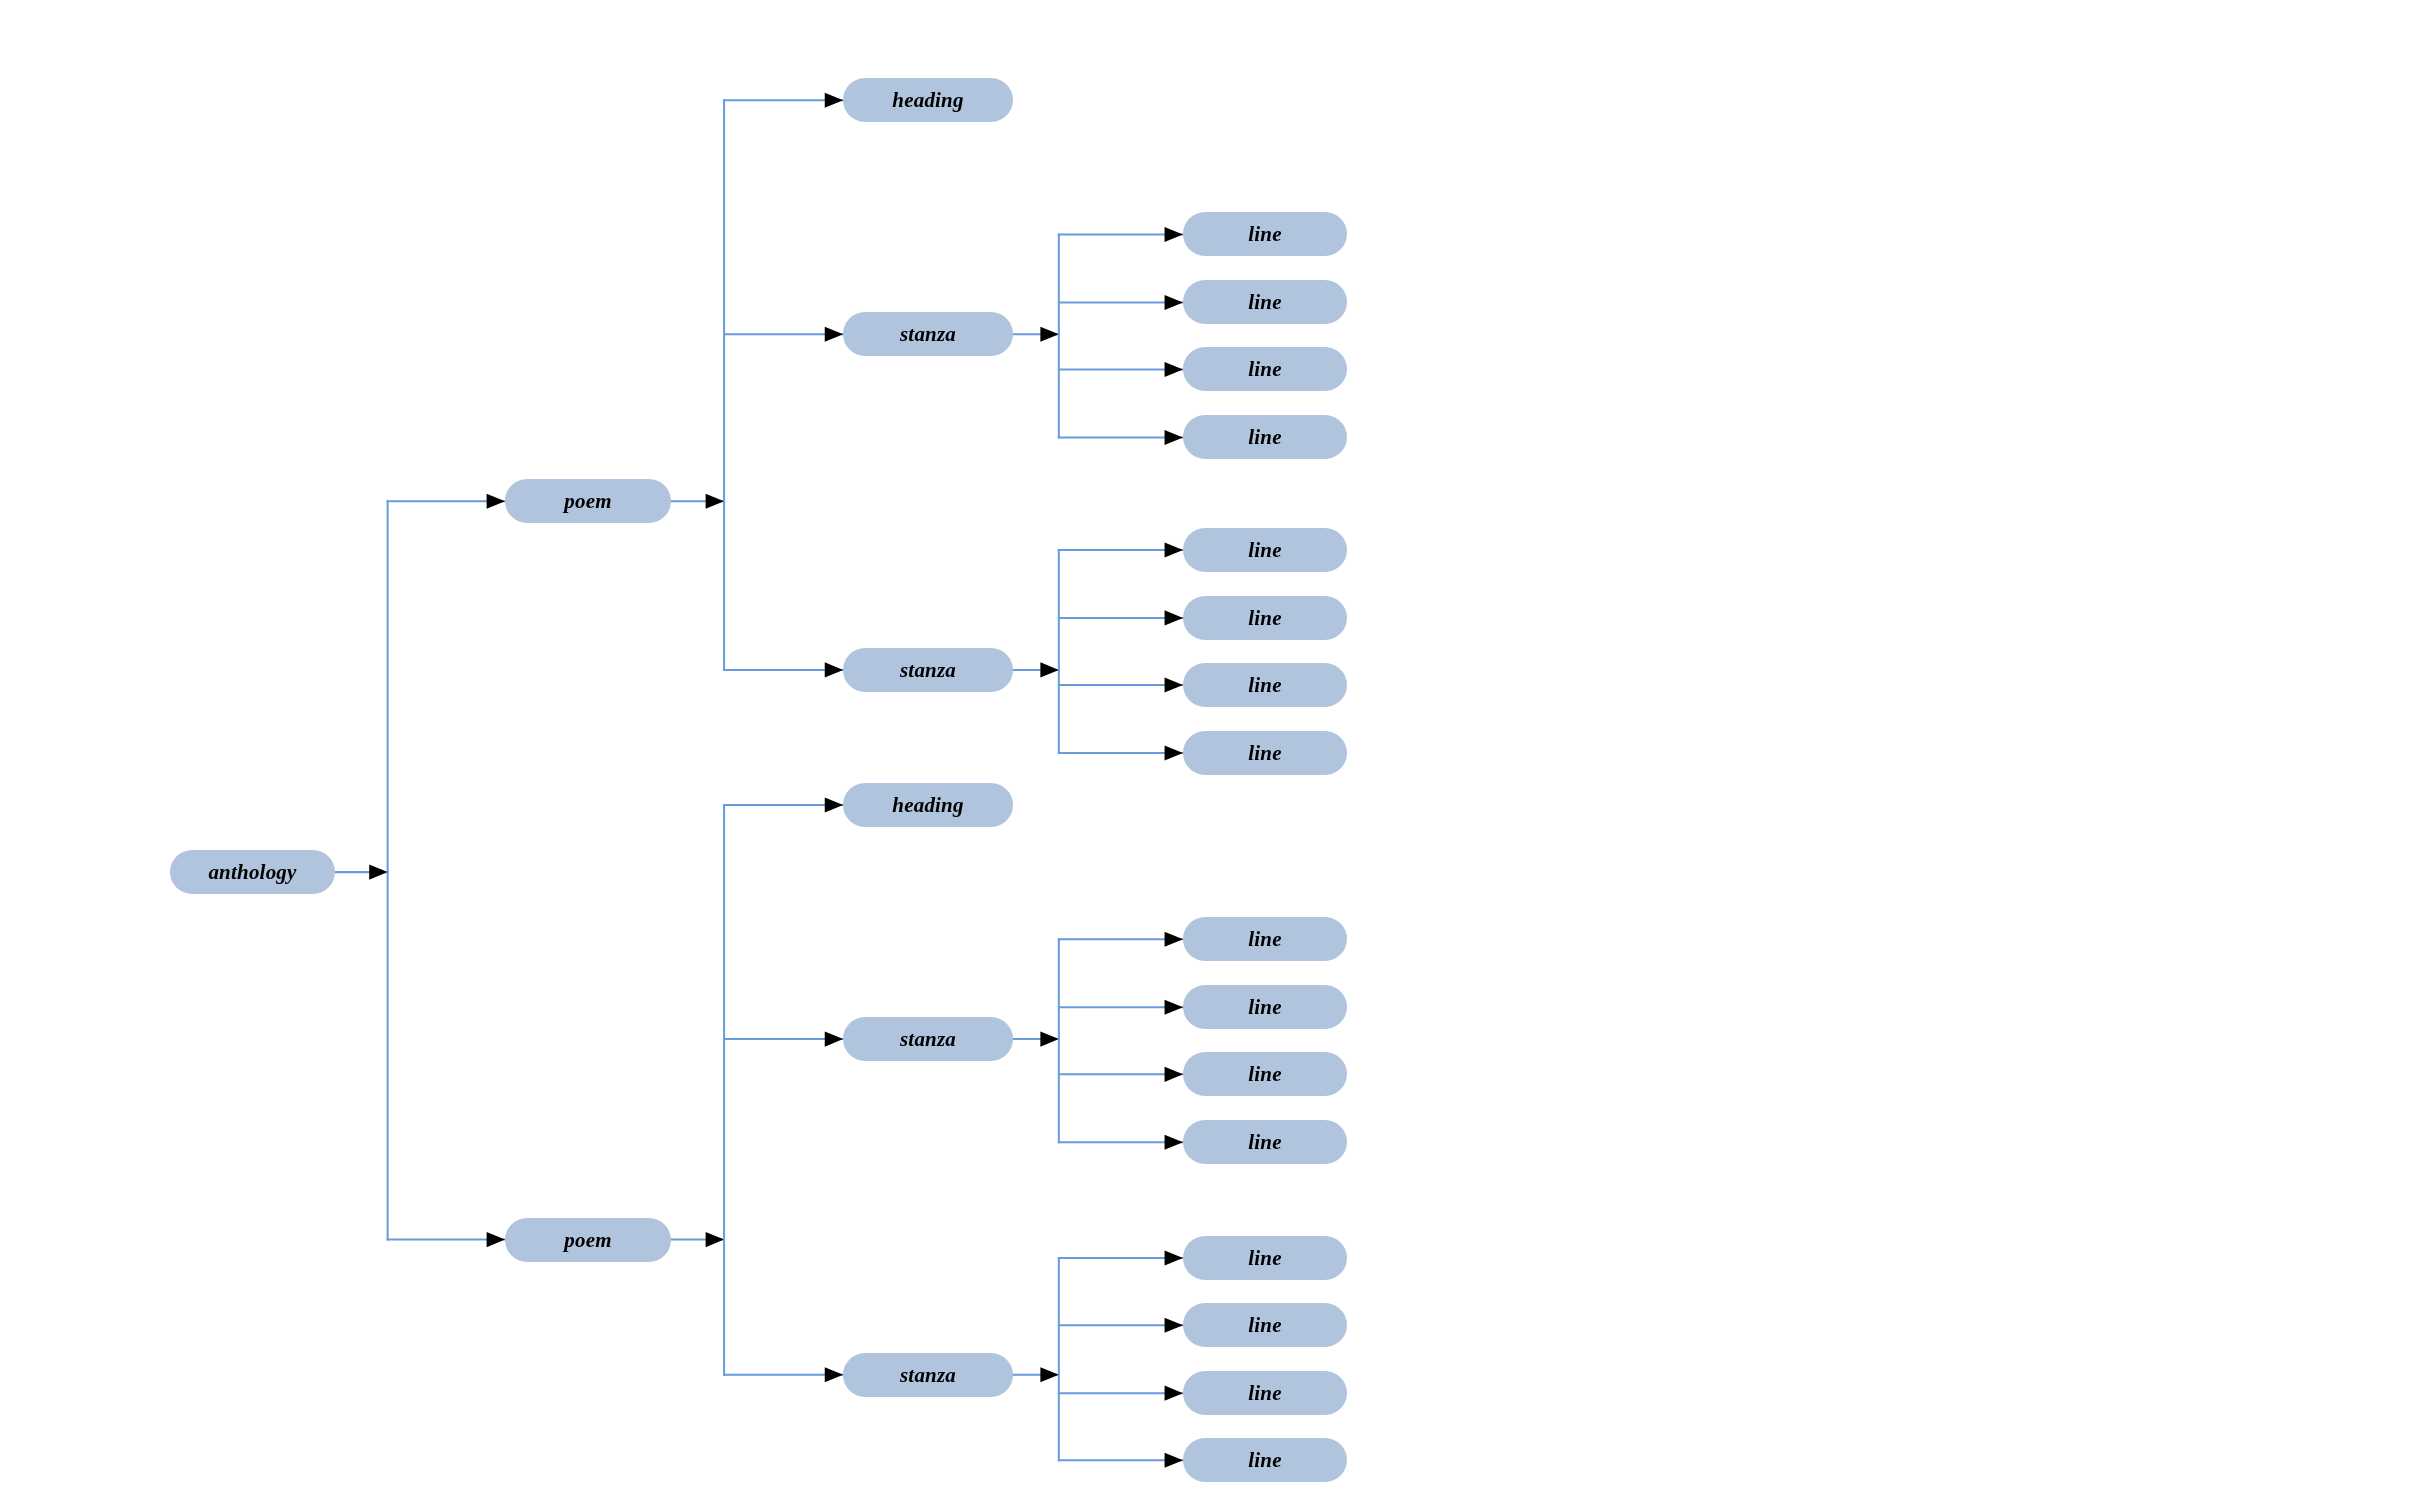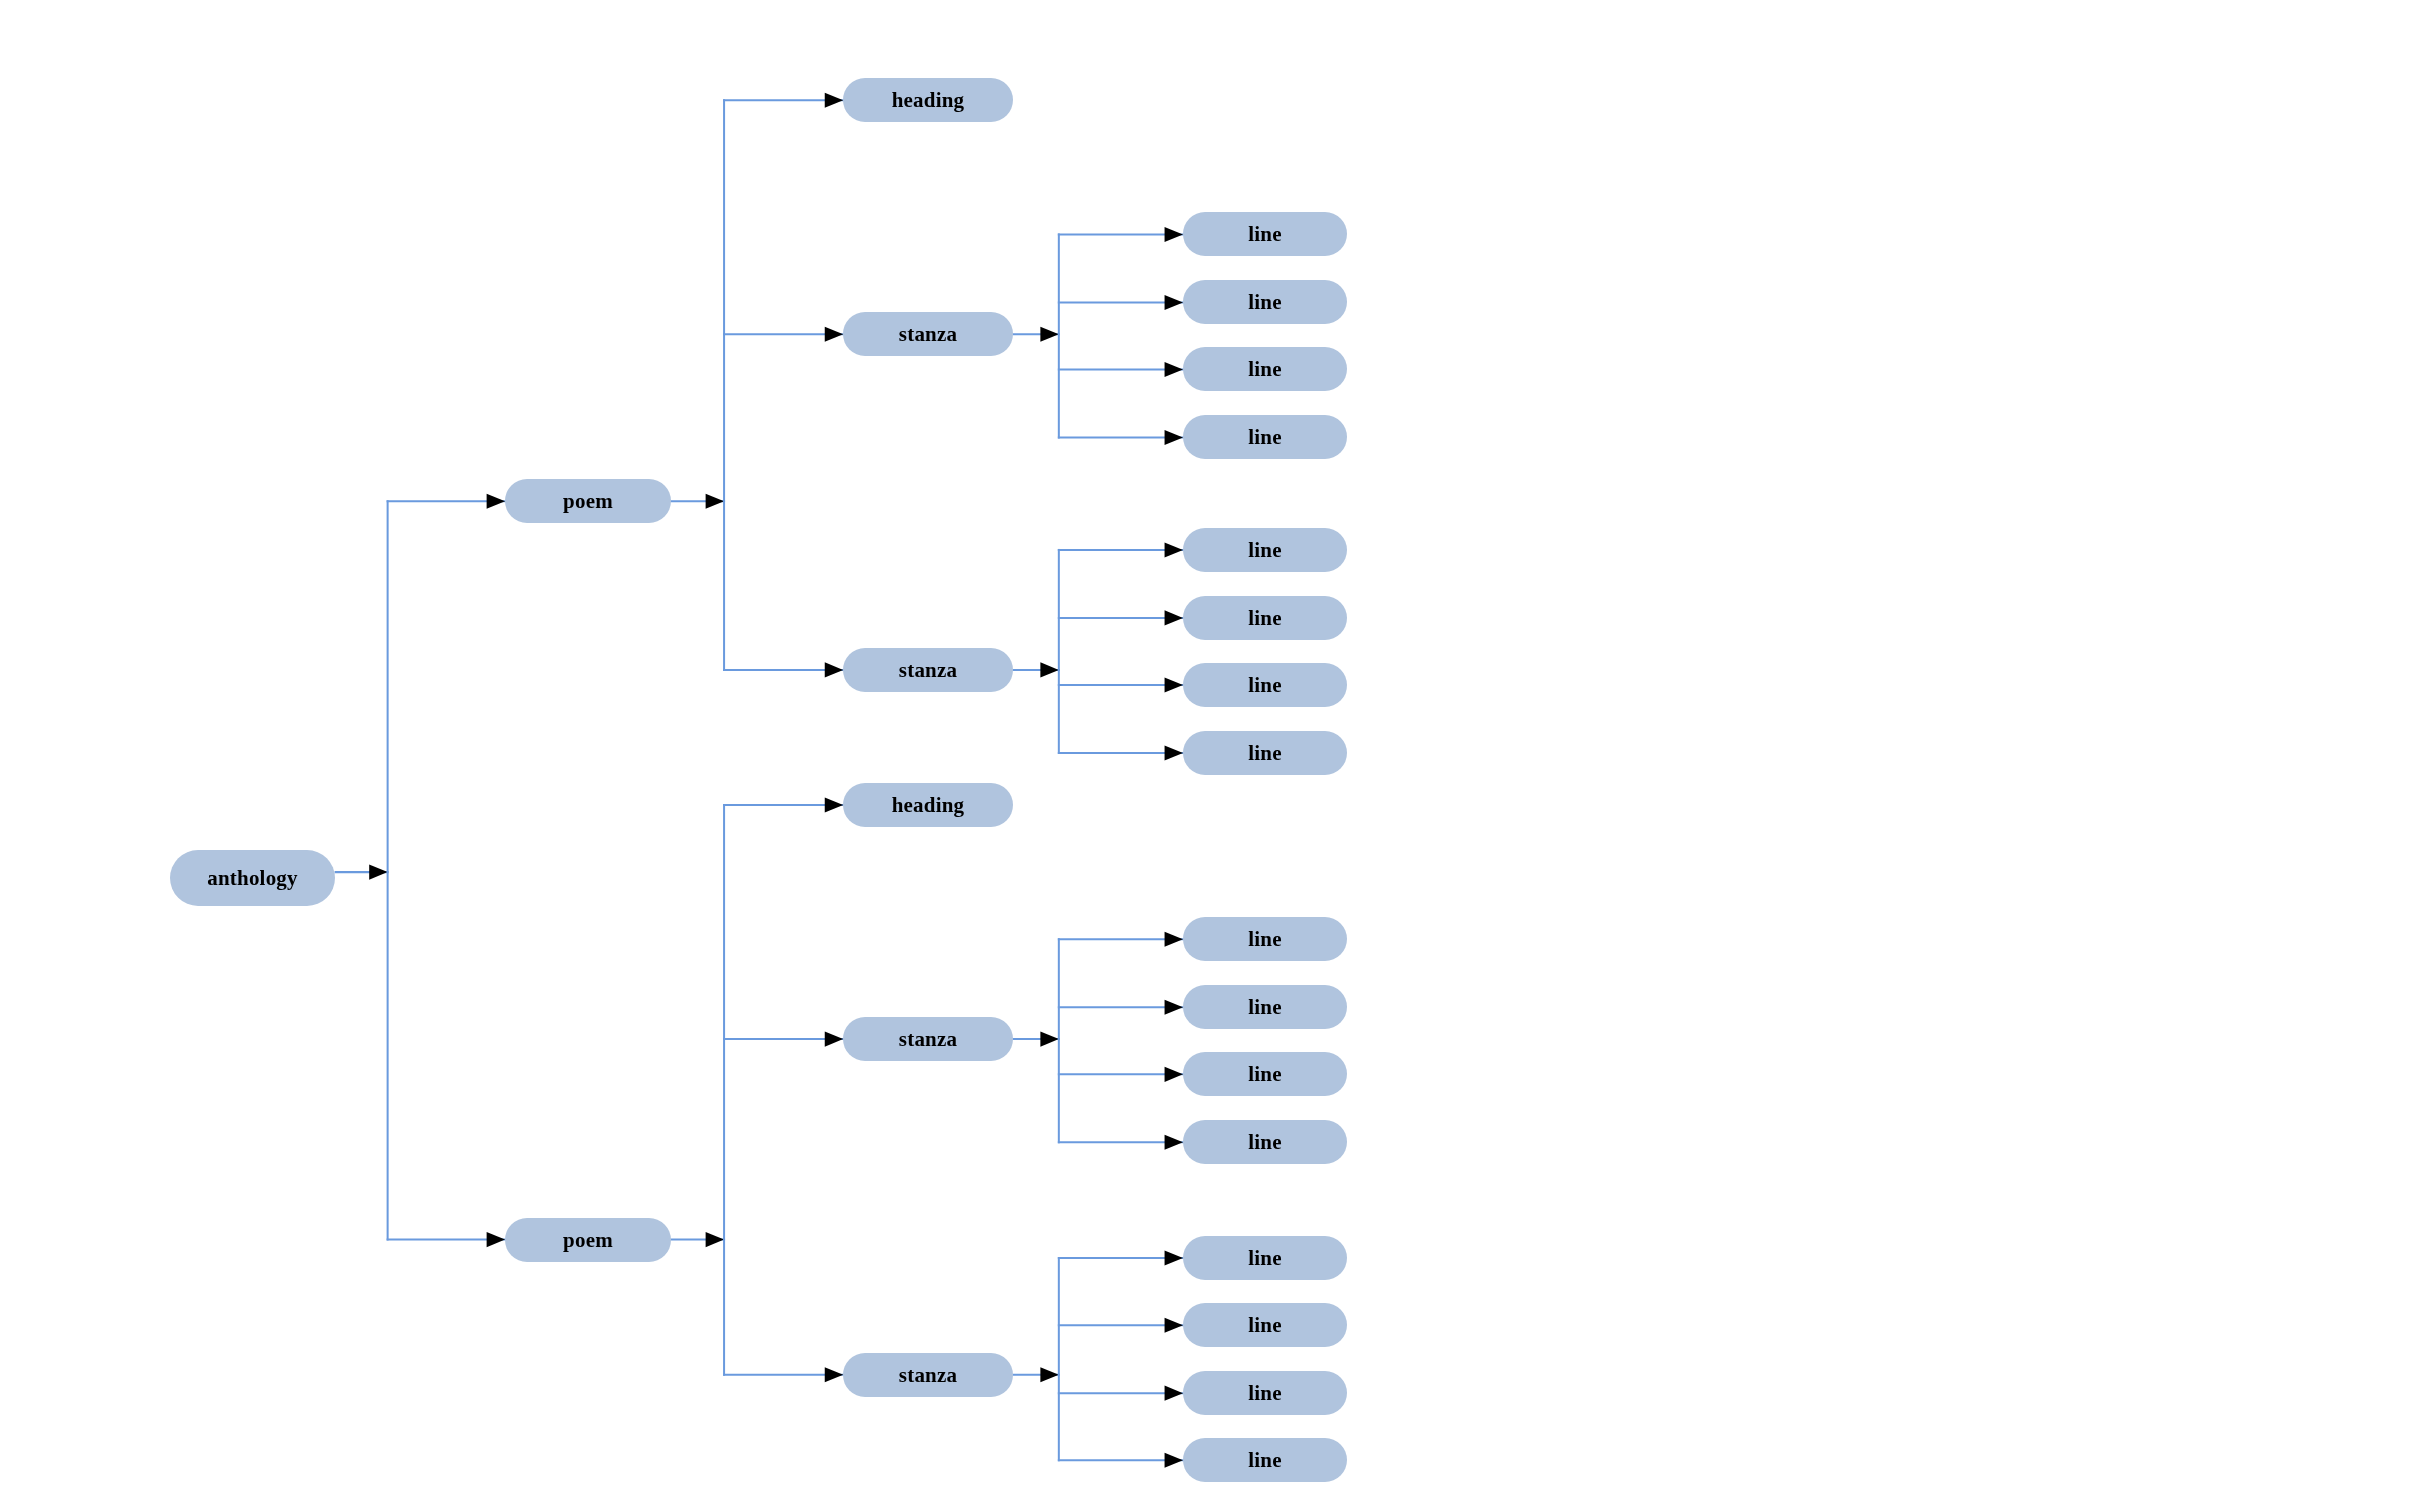--- a/index.html
+++ b/index.html
@@ -30,20 +30,21 @@
     display: flex;
     align-items: center;
     justify-content: center;
     color: #000000;
     font-weight: bold;
     font-size: 21px;
     letter-spacing: 0.2px;
     line-height: 1;
     white-space: nowrap;
     user-select: none;
+    font-style: italic;
   }
   .node-label {
     pointer-events: none;
   }
 </style>
 </head>
 <body>
 
 <div id="canvas">
   <svg id="edge-layer" viewBox="0 0 2876 1800" xmlns="http://www.w3.org/2000/svg" aria-hidden="true">
@@ -111,21 +112,21 @@
       <line x1="1262" y1="1499" x2="1410" y2="1499" stroke="#6a9ade" stroke-width="2.4" stroke-linecap="square"></line>
       <polygon points="1410,1499 1388,1490 1388,1508" fill="#000000"></polygon>
       <line x1="1262" y1="1579" x2="1410" y2="1579" stroke="#6a9ade" stroke-width="2.4" stroke-linecap="square"></line>
       <polygon points="1410,1579 1388,1570 1388,1588" fill="#000000"></polygon>
       <line x1="1262" y1="1660" x2="1410" y2="1660" stroke="#6a9ade" stroke-width="2.4" stroke-linecap="square"></line>
       <polygon points="1410,1660 1388,1651 1388,1669" fill="#000000"></polygon>
       <line x1="1262" y1="1740" x2="1410" y2="1740" stroke="#6a9ade" stroke-width="2.4" stroke-linecap="square"></line>
       <polygon points="1410,1740 1388,1731 1388,1749" fill="#000000"></polygon>
     </svg>
   <div id="node-layer">
-      <div class="node" style="left: 170px; top: 850px; width: 165px; height: 56px; background: rgb(176, 196, 222); color: rgb(0, 0, 0);">
+      <div class="node" style="left: 170px; top: 850px; width: 165px; height: 44px; background: rgb(176, 196, 222); color: rgb(0, 0, 0);">
         <span class="node-label">anthology</span>
       </div>
       <div class="node" style="left: 505px; top: 479px; width: 166px; height: 44px; background: rgb(176, 196, 222); color: rgb(0, 0, 0);">
         <span class="node-label">poem</span>
       </div>
       <div class="node" style="left: 505px; top: 1218px; width: 166px; height: 44px; background: rgb(176, 196, 222); color: rgb(0, 0, 0);">
         <span class="node-label">poem</span>
       </div>
       <div class="node" style="left: 843px; top: 78px; width: 170px; height: 44px; background: rgb(176, 196, 222); color: rgb(0, 0, 0);">
         <span class="node-label">heading</span>

